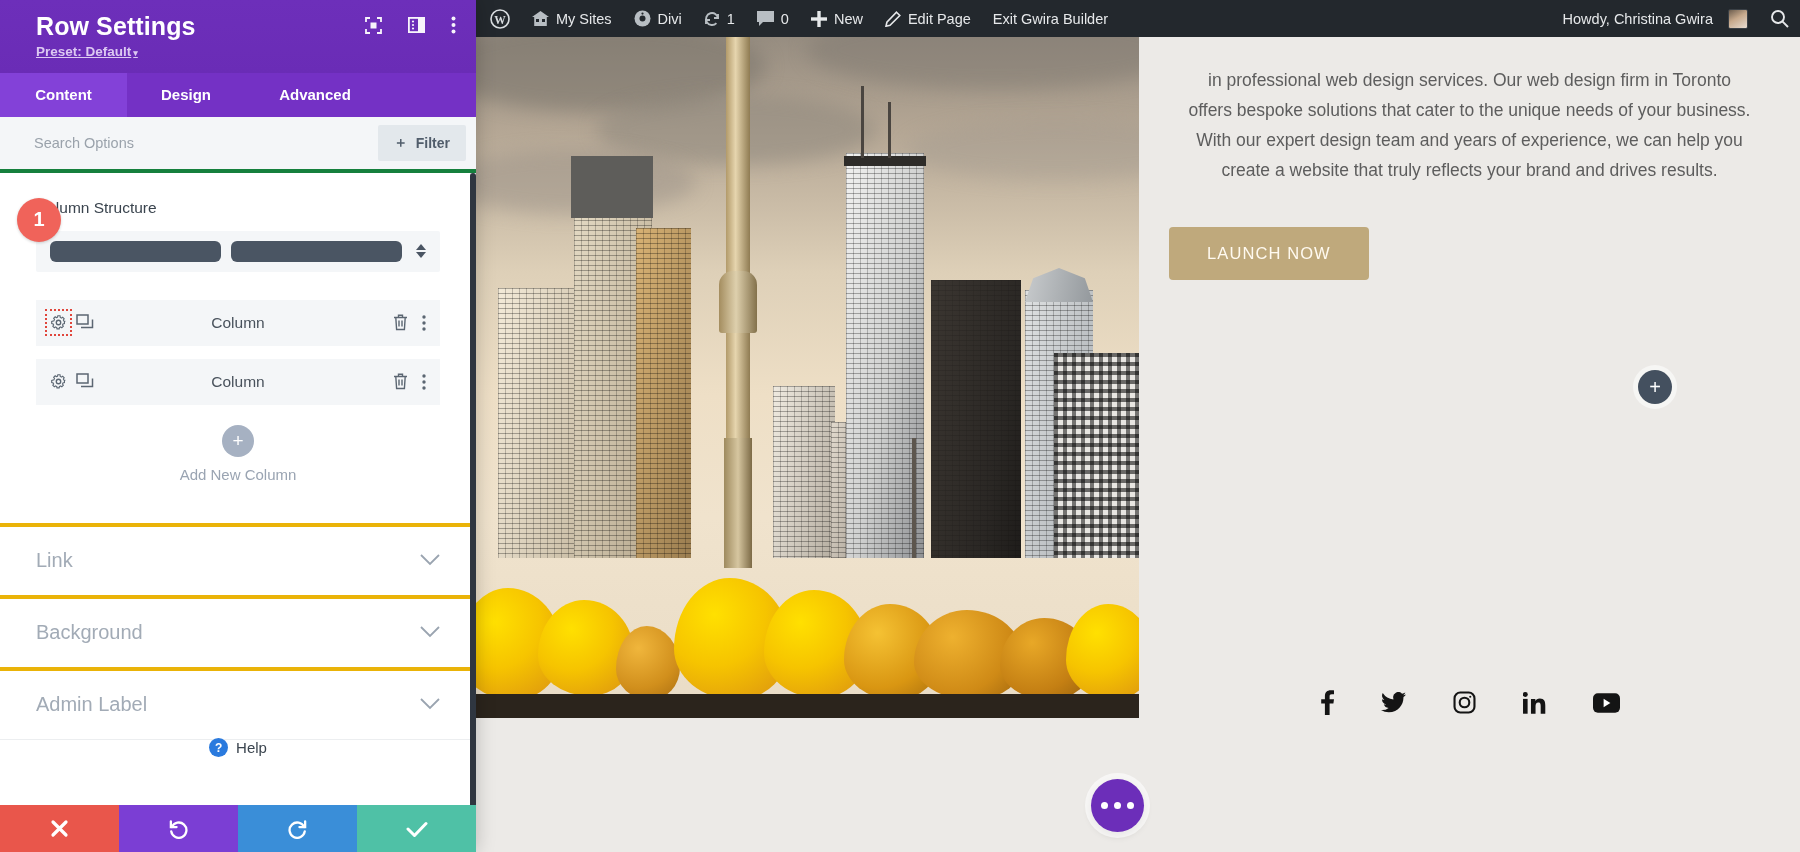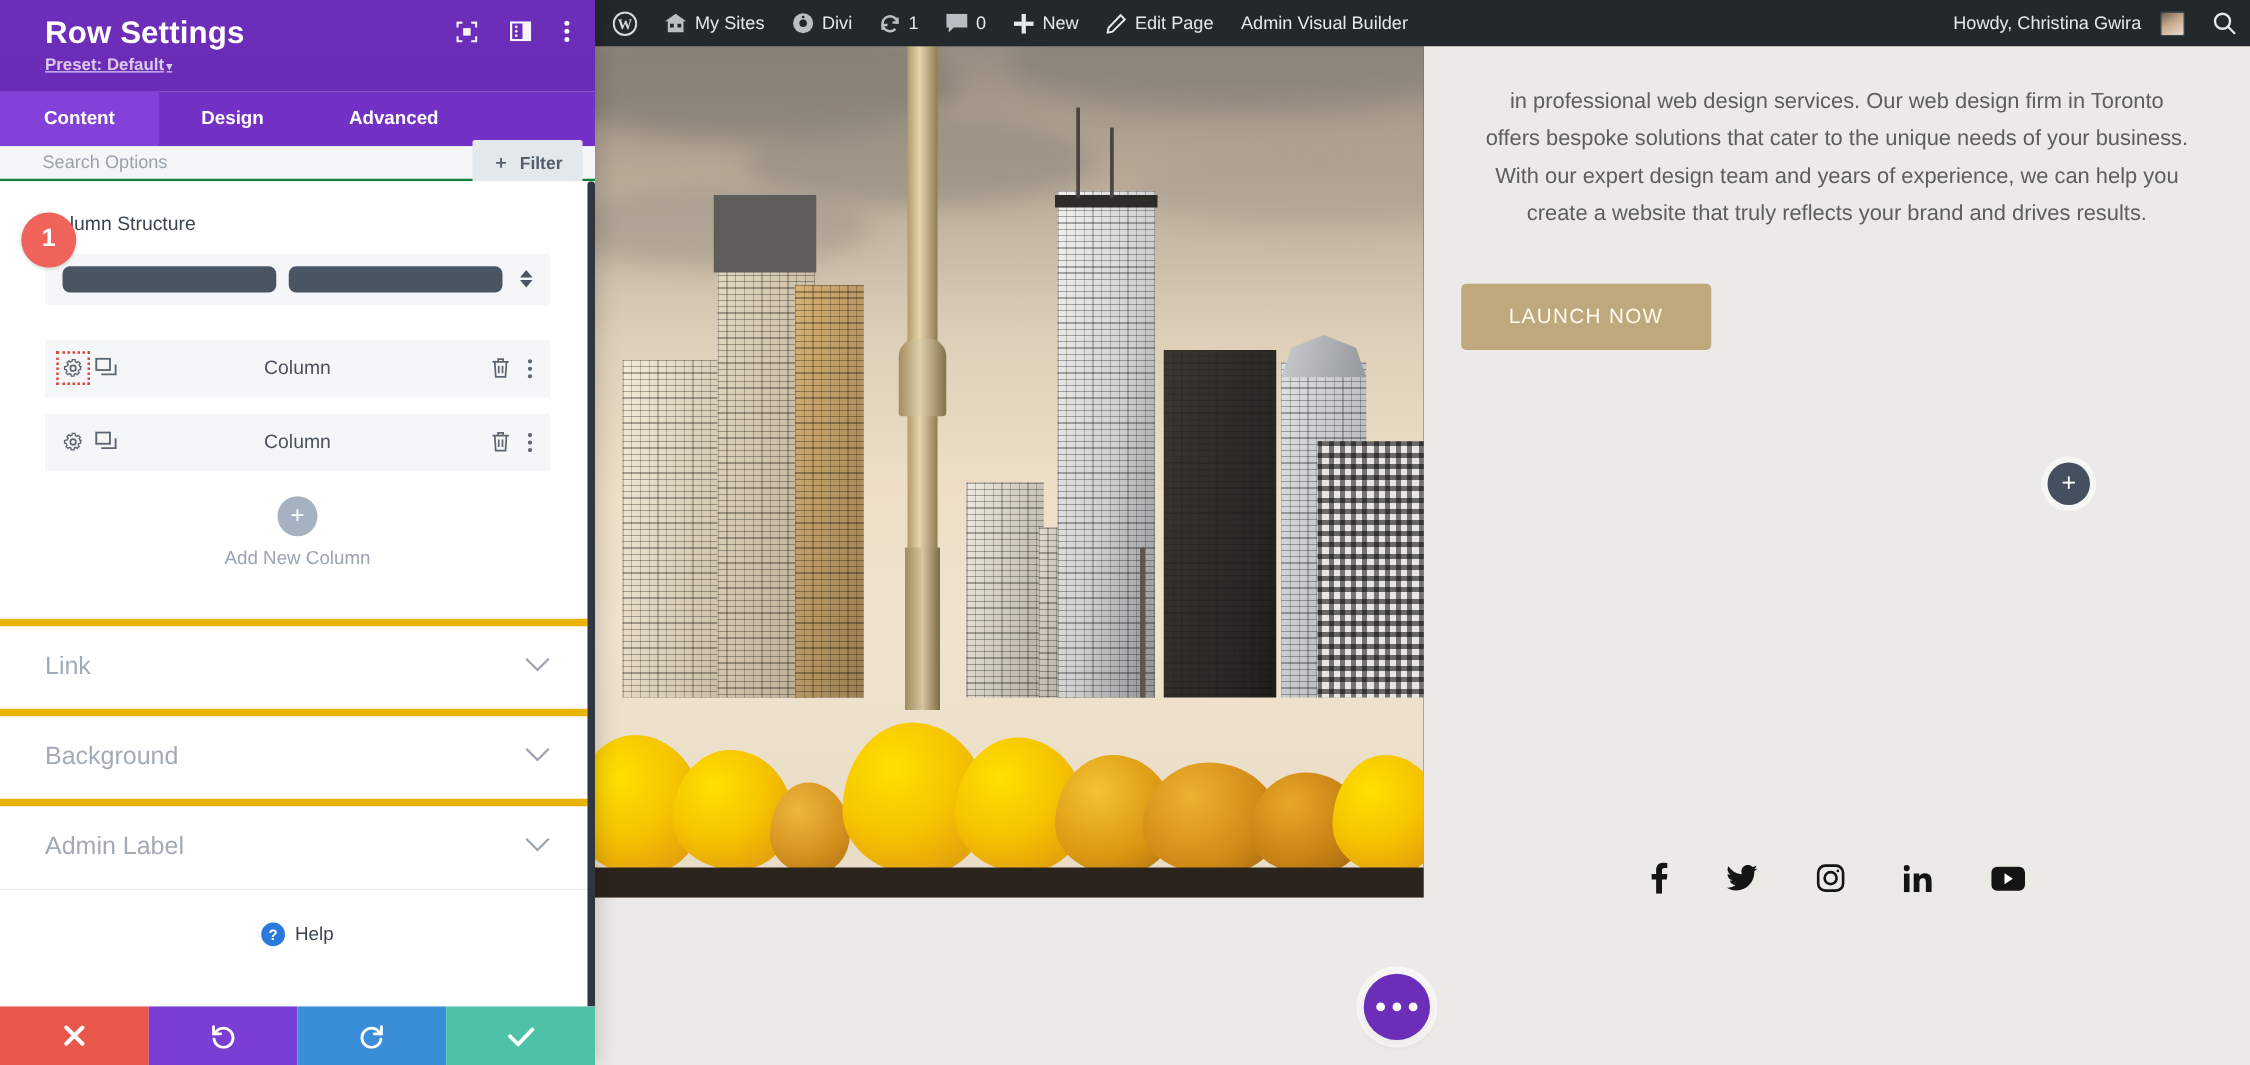--- a/index.html
+++ b/index.html
@@ -48,22 +48,22 @@
     flex: 0 0 auto; padding: 13px 0 14px;
     color: #fff; font-size: 15px; font-weight: 700;
     text-align: center; cursor: pointer;
   }
   .panel-tab.t-content { width: 127px; background: #8341d8; }
   .panel-tab.t-design  { width: 118px; }
   .panel-tab.t-advanced{ width: 140px; }
 
   .panel-search {
     display: flex; align-items: center;
-    background: #f4f6f8; border-bottom: 2px solid #15803d;
-    height: 28px; padding-left: 34px;
+    background: #f4f6f8; border-bottom: 4px solid #15803d;
+    height: 56px; padding-left: 34px;
   }
   .panel-search .sp {
     flex: 1; color: #9aa2ab; font-size: 14.5px;
   }
   .filter-btn {
     height: 36px; margin-right: 10px; padding: 0 16px;
     display: flex; align-items: center; gap: 8px;
     background: #e3e8ec; color: #515d6b;
     font-size: 14px; font-weight: 600; cursor: pointer;
     border-radius: 2px;
@@ -133,21 +133,21 @@
   .add-col { text-align: center; margin-top: 20px; }
   .add-col-btn {
     width: 32px; height: 32px; border-radius: 50%;
     background: #a6b1c2; color: #fff; display: inline-flex;
     align-items: center; justify-content: center; font-size: 19px;
     line-height: 1; cursor: pointer;
   }
   .add-col-label { color: #9aa4b2; font-size: 15px; margin-top: 9px; }
 
   .toggle-sec {
-    border-top: 6px solid #eab308;
+    border-top: 4px solid #eab308;
     height: 72px; display: flex; align-items: center;
     padding: 0 36px; cursor: pointer;
   }
   .toggle-sec .tname { color: #a2abb6; font-size: 20px; }
   .toggle-sec .chev { margin-left: auto; color: #9aa4b0; }
 
   .help-row {
     position: absolute; left: 0; right: 0; bottom: 48px;
     display: flex; align-items: center; justify-content: center; gap: 8px;
     font-size: 15px; color: #3a444e;
@@ -515,21 +515,21 @@
       </svg>
       <span>New</span>
     </div>
     <div class="ab-item">
       <svg width="16" height="16" viewBox="0 0 16 16" fill="none" stroke="#e6e8ea" stroke-width="1.6">
         <path d="M11.5 1.2l3.3 3.3L5 14.3 1 15.2l.9-4z"></path>
       </svg>
       <span>Edit Page</span>
     </div>
     <div class="ab-item">
-      <span>Admin Visual Builder</span>
+      <span>Exit Gwira Builder</span>
     </div>
 
     <div class="ab-right">
       <div class="ab-item">
         <span>Howdy, Christina Gwira</span>
         <span class="ab-avatar"></span>
       </div>
       <div class="ab-item">
         <svg width="19" height="19" viewBox="0 0 19 19" fill="none" stroke="#e6e8ea" stroke-width="1.9">
           <circle cx="8" cy="8" r="6"></circle>

